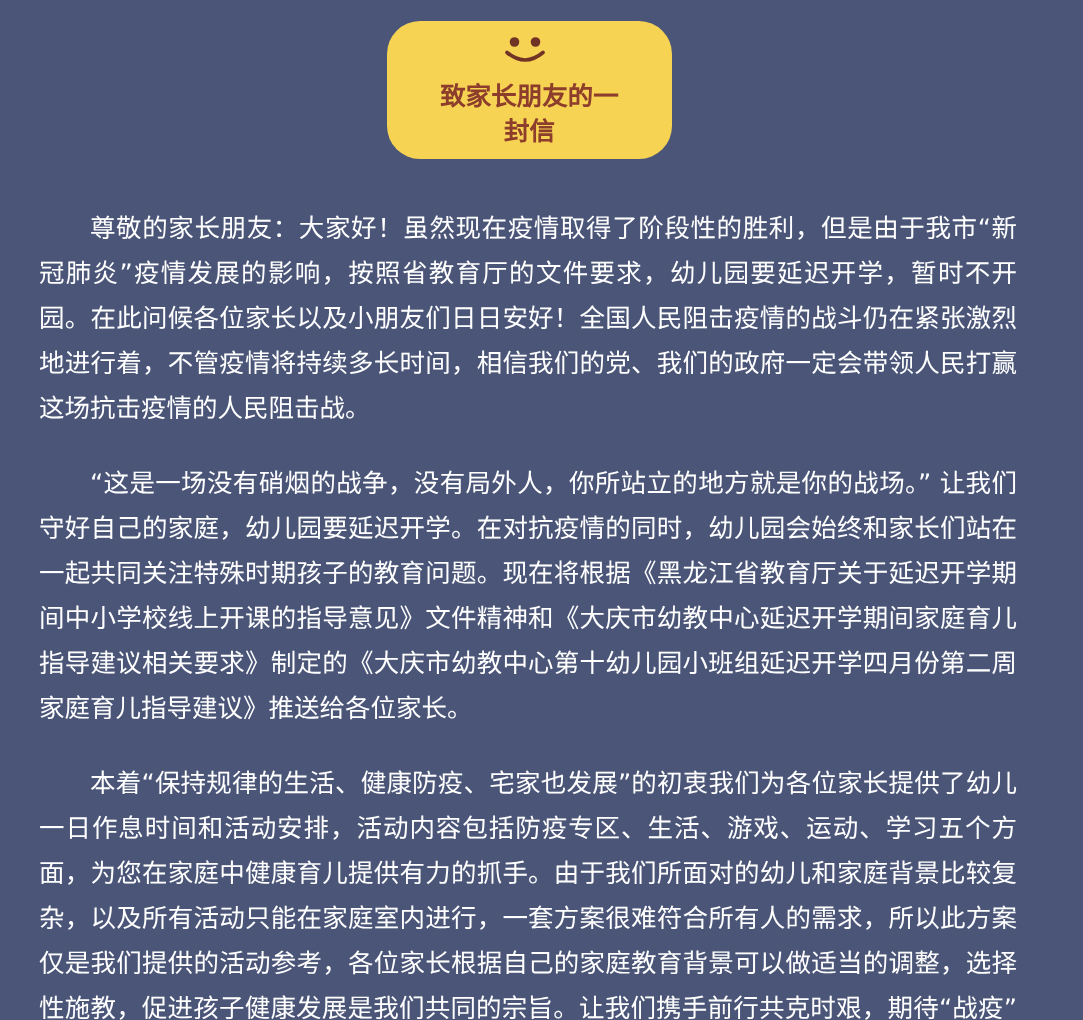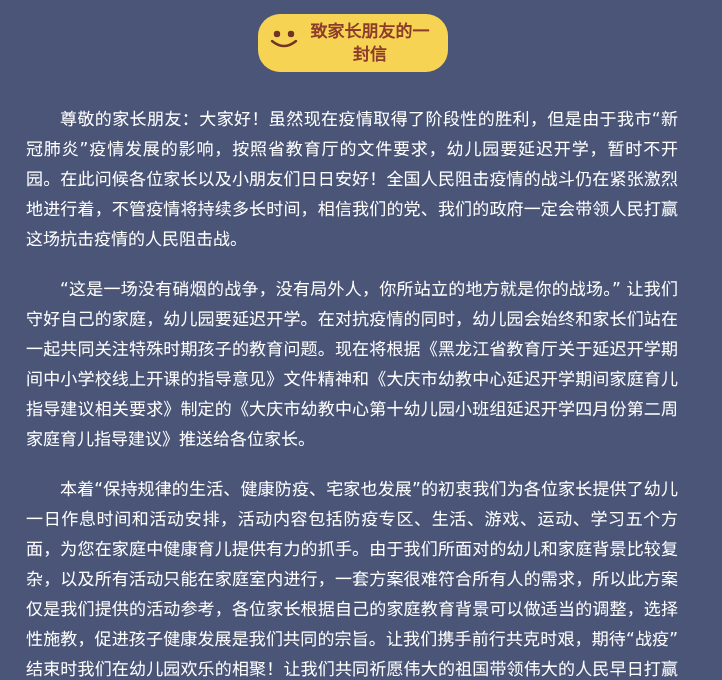--- a/index.html
+++ b/index.html
@@ -16,20 +16,21 @@
   .badge {
     box-sizing: border-box;
     width: 190px;
     min-height: 58px;
     margin: 14px 0 0 258px;
     background: #F7D354;
     border-radius: 22px;
     display: flex;
     align-items: center;
     padding: 6px 12px 6px 12px;
+    flex-direction: column;
   }
   .smiley {
     flex: 0 0 auto;
     display: block;
     margin-top: 2px;
   }
   .badge-title {
     flex: 1;
     width: 128px;
     color: #8C3D2B;

